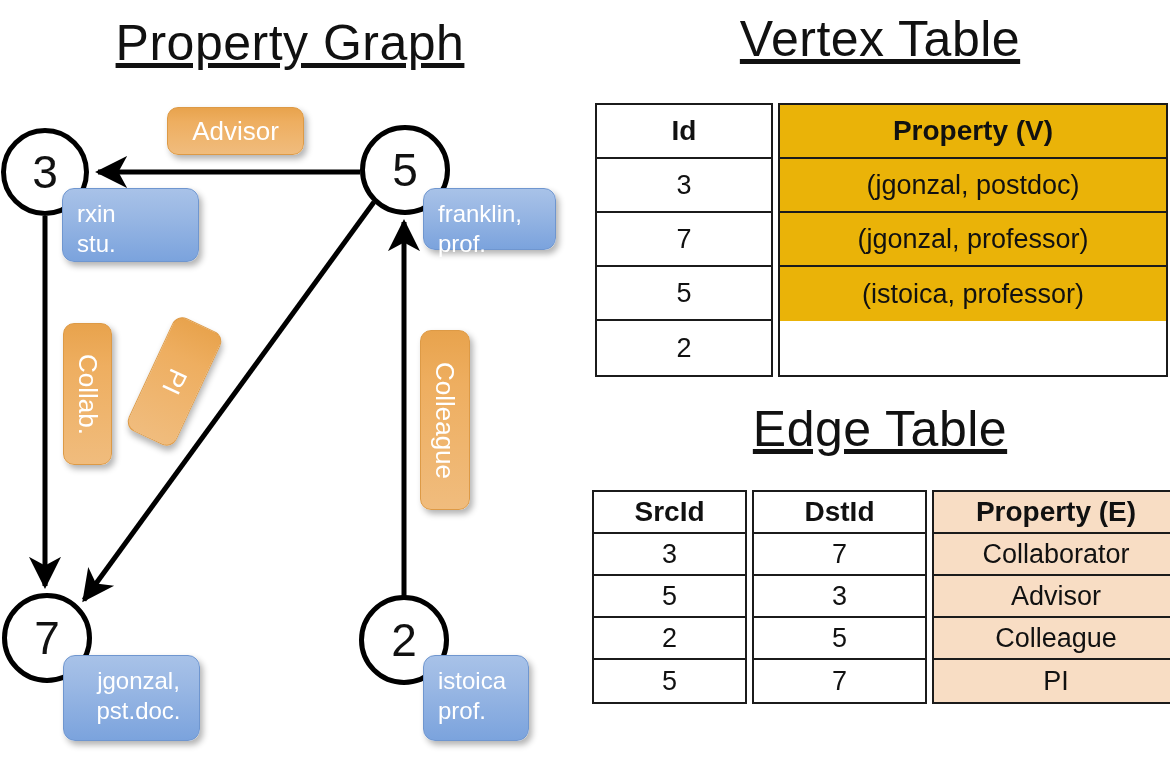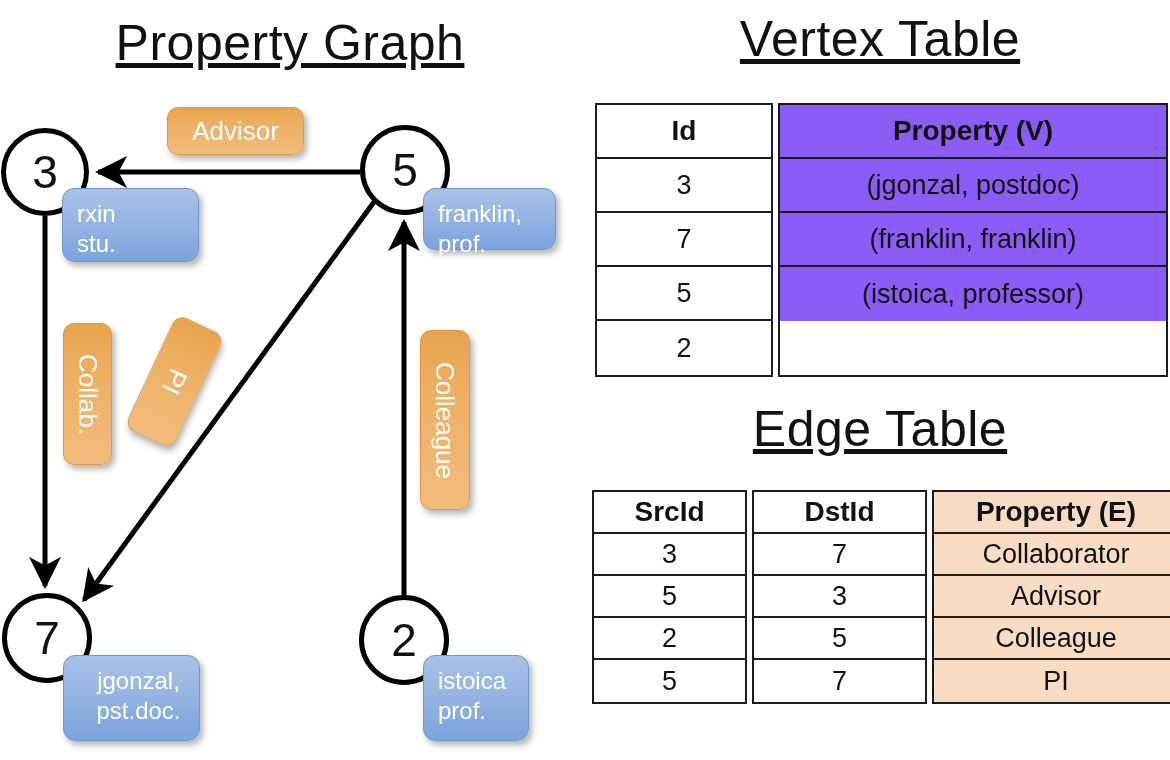--- a/index.html
+++ b/index.html
@@ -118,21 +118,21 @@
     font-family: "Liberation Sans", sans-serif;
     font-weight: 300;
     font-size: 27px;
     color: #111;
     border-bottom: 2px solid #1b1b1b;
     background: #ffffff;
     white-space: nowrap;
   }
   .cell:last-child { border-bottom: none; }
   .cell.head { font-weight: 700; font-size: 28px; }
-  .col.blue .cell   { background: #8b5cf6; }
+  .col.blue .cell   { background: #eab308; }
   .col.peach .cell  { background: #f8ddc4; }
 
   
   #vertex-table { left: 595px; top: 103px; }
   #vertex-table .col.id   { width: 178px; }
   #vertex-table .col.blue { width: 390px; }
   #vertex-table .cell     { height: 54px; }
 
   
   #edge-table { left: 592px; top: 490px; }
@@ -217,21 +217,21 @@
   <div class="col id">
     <div class="cell head">Id</div>
     <div class="cell">3</div>
     <div class="cell">7</div>
     <div class="cell">5</div>
     <div class="cell">2</div>
   </div>
   <div class="col blue">
     <div class="cell head">Property (V)</div>
     <div class="cell">(jgonzal, postdoc)</div>
-    <div class="cell">(franklin, franklin)</div>
+    <div class="cell">(jgonzal, professor)</div>
     <div class="cell">(istoica, professor)</div>
   </div>
 </div>
 
 <div class="tbl" id="edge-table">
   <div class="col src">
     <div class="cell head">SrcId</div>
     <div class="cell">3</div>
     <div class="cell">5</div>
     <div class="cell">2</div>

